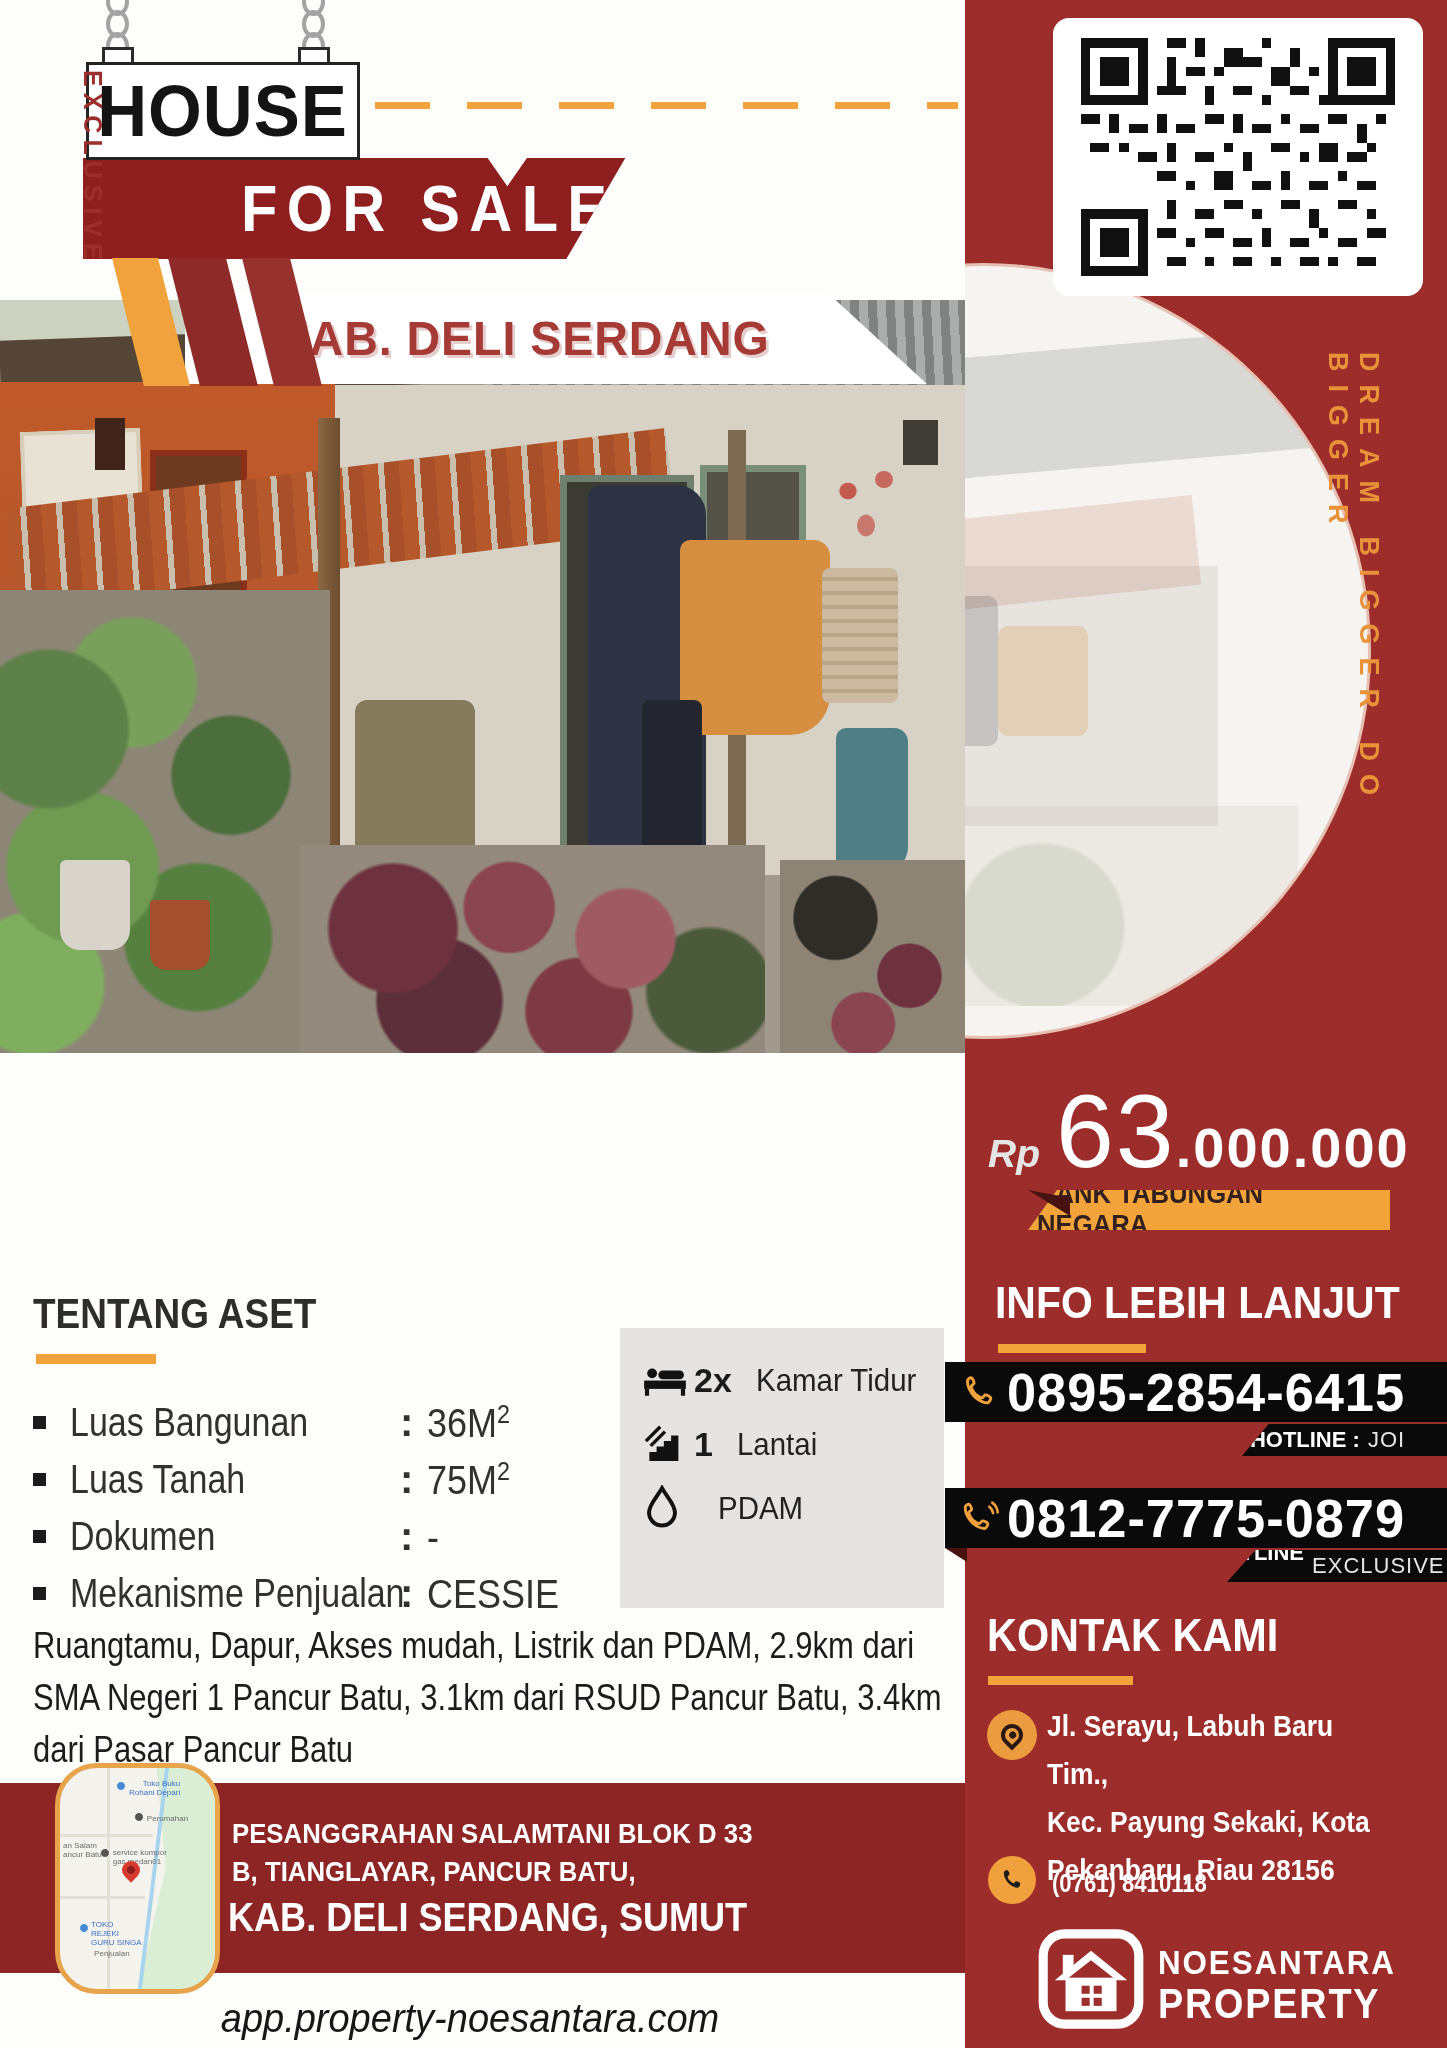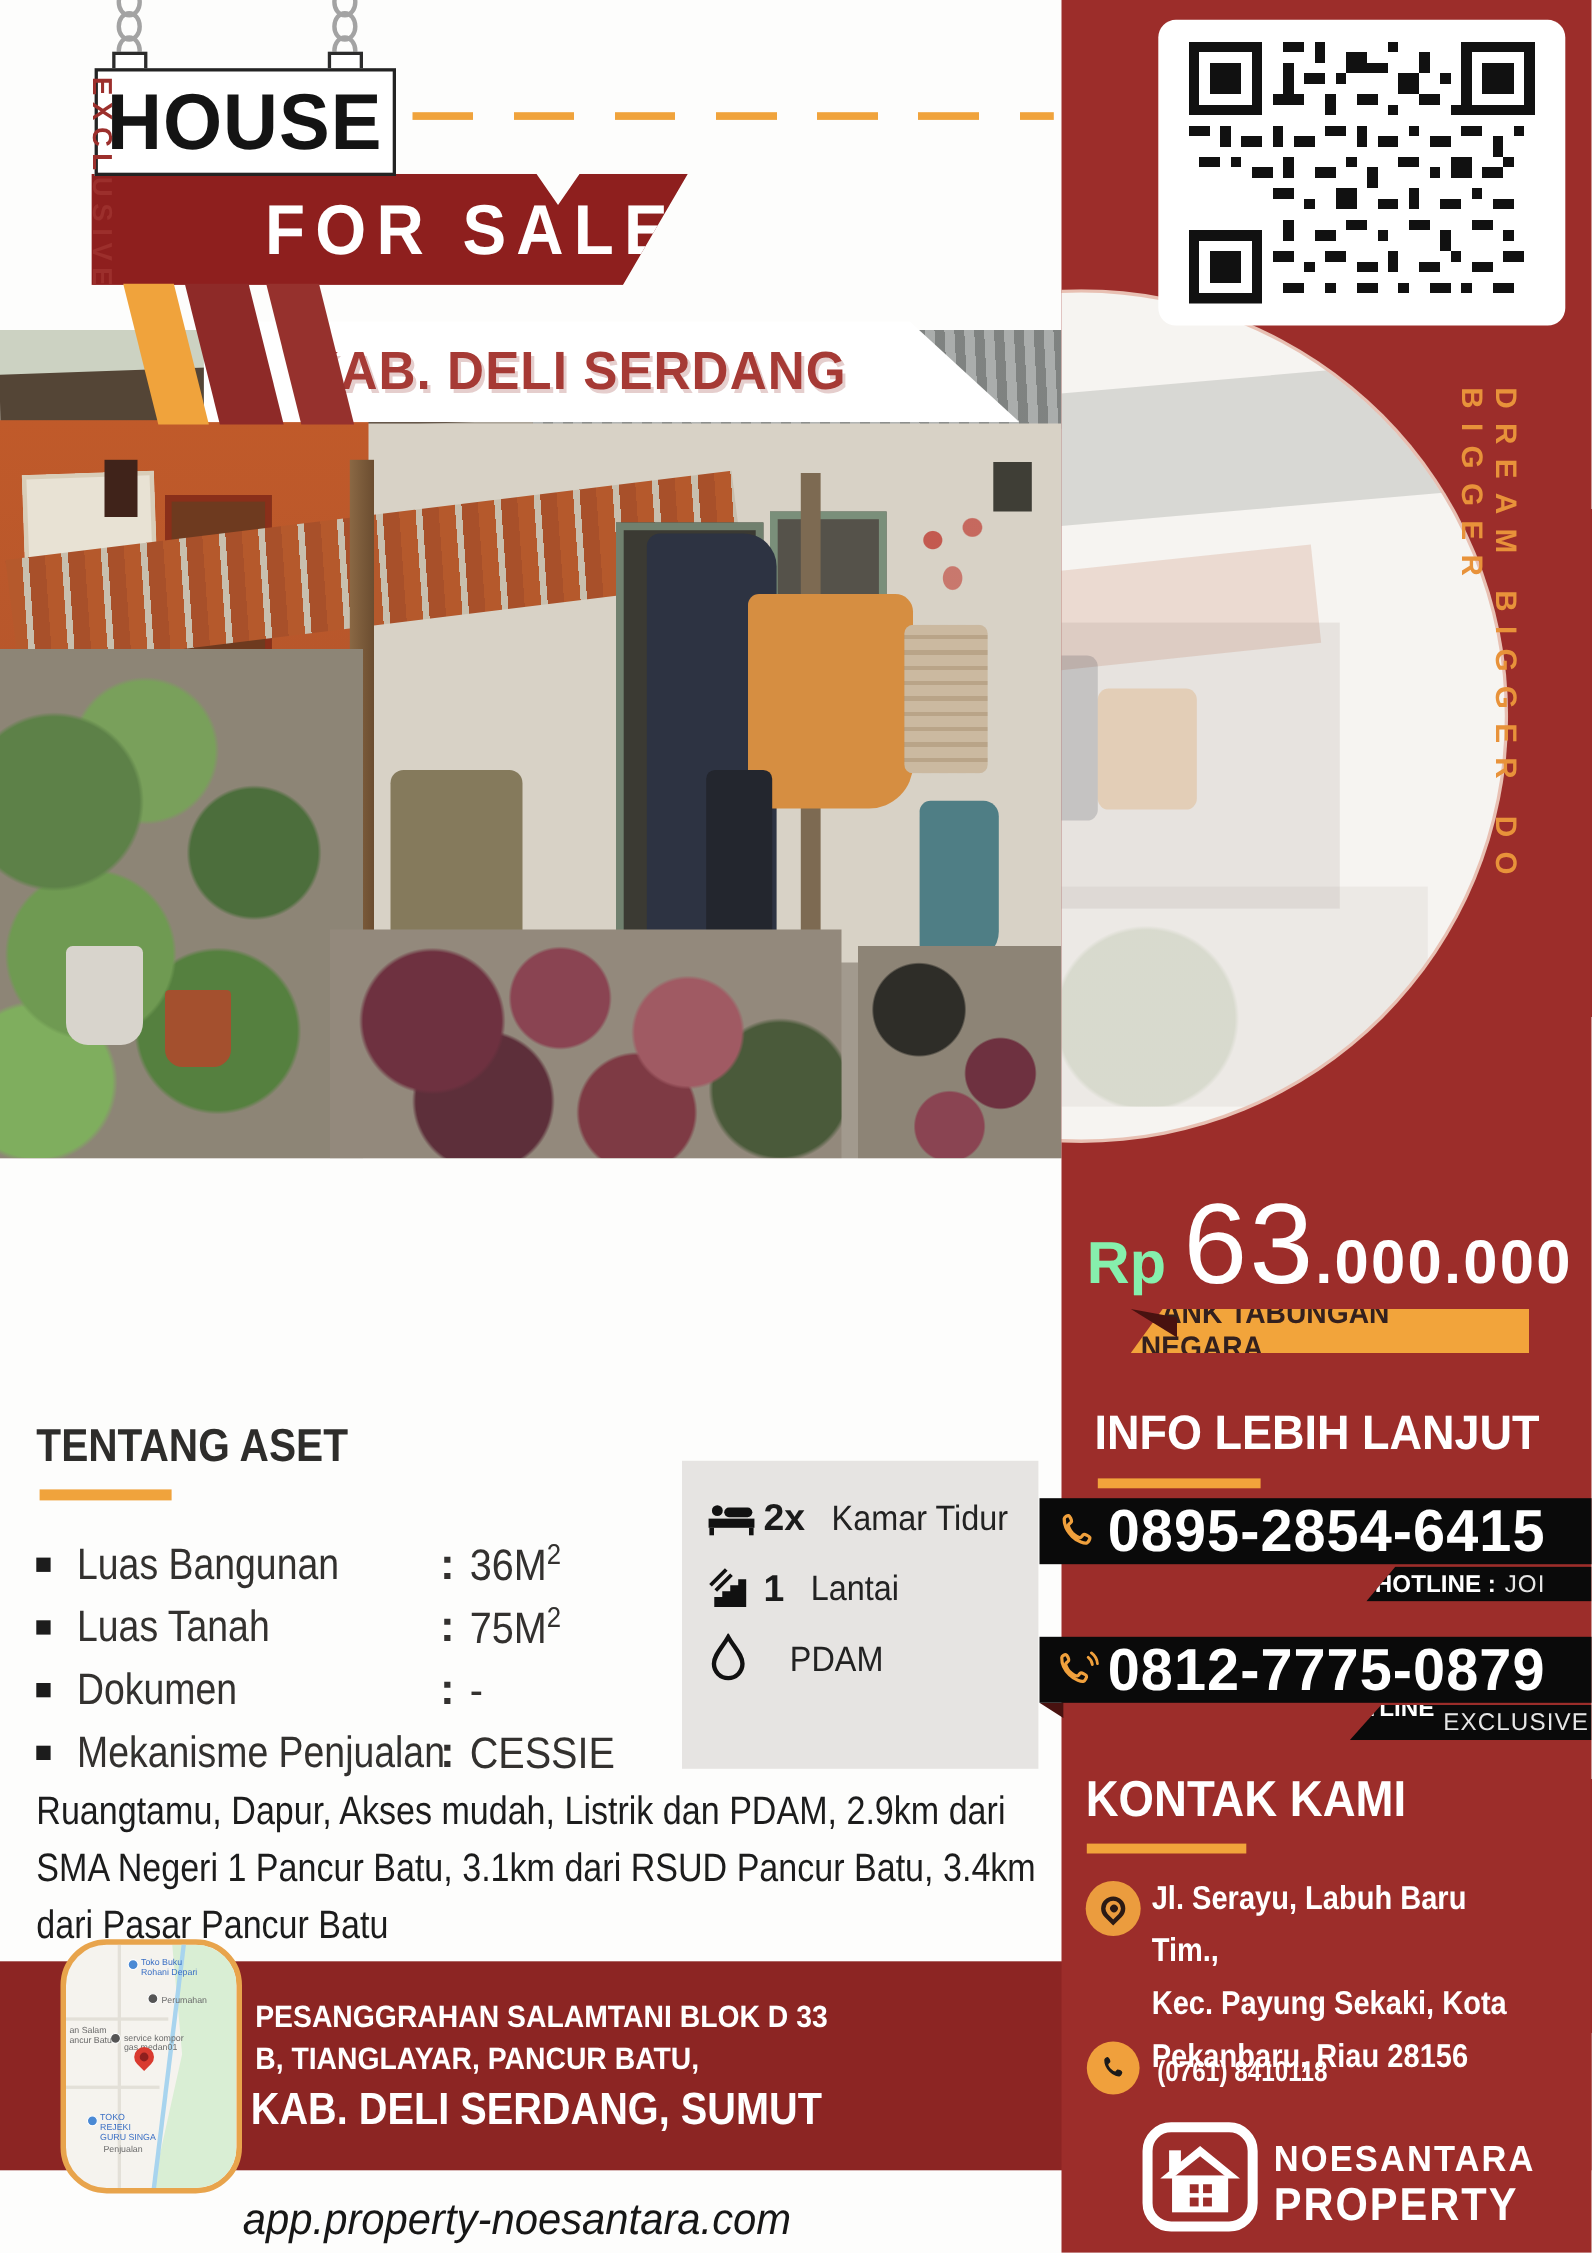--- a/index.html
+++ b/index.html
@@ -34,21 +34,21 @@
   .sidebar{left:965px;top:0;width:482px;height:2048px;background:#9c2d2a;z-index:4;}
   .circle-clip{position:absolute;inset:0;overflow:hidden;}
   .fade-circle{position:absolute;left:-370px;top:263px;width:770px;height:770px;border-radius:50%;
                background:#f6f4f1;border:3px solid rgba(220,150,128,.55);overflow:hidden;}
   .fade-circle div{position:absolute;}
   .qr-box{left:88px;top:18px;width:370px;height:278px;background:#fff;border-radius:16px;
           display:flex;align-items:center;justify-content:center;z-index:8;}
   .tagline{left:357px;top:352px;height:660px;writing-mode:vertical-rl;font-size:27px;font-weight:700;
            color:#e8923a;letter-spacing:13px;z-index:5;}
   .price{left:23px;top:1072px;display:flex;align-items:baseline;z-index:5;}
-  .price .rp{font-size:54px;font-weight:900;color:#86efac;margin-right:16px;}
+  .price .rp{font-size:39px;font-weight:900;color:#e5e5e5;margin-right:16px;font-style:italic;}
   .price .big{font-size:104px;font-weight:400;color:#fff;letter-spacing:2px;}
   .price .small{font-size:56px;font-weight:900;color:#fff;letter-spacing:2px;}
   .bankbar{left:63px;top:1190px;width:362px;height:40px;background:#f2a43b;
            clip-path:polygon(8% 0,100% 0,100% 100%,0 100%);display:flex;align-items:center;justify-content:center;z-index:5;}
   .bankbar .t{font-size:27px;font-weight:900;color:#33201e;transform:scaleX(.95);}
   .banknotch{left:63px;top:1190px;width:42px;height:26px;background:#481210;
              clip-path:polygon(0 0,100% 30%,100% 100%);z-index:6;}
   .infohead{left:30px;top:1278px;font-size:44px;font-weight:900;color:#fff;z-index:5;transform:scaleX(.93);transform-origin:left center;}
   .uline{height:9px;background:#f2a43b;z-index:5;}
   .blackbar{left:-20px;width:502px;height:60px;background:#0a0a0a;display:flex;align-items:center;z-index:6;}
@@ -246,21 +246,21 @@
 
 <div class="abs footband"></div>
 
 <div class="abs map">
   <div class="green"></div>
   <div class="river"></div>
   <div class="road" style="left:0;top:30%;width:60%;height:3px;"></div>
   <div class="road" style="left:0;top:58%;width:55%;height:3px;"></div>
   <div class="road" style="left:30%;top:0;width:3px;height:100%;"></div>
   <div class="poi" style="left:36%;top:6%;"></div>
-  <div class="lblb" style="left:44%;top:5%;width:52px;">Toko Buku Rohani Depari</div>
+  <div class="lblb" style="left:44%;top:5%;width:52px;text-align:right;">Toko Buku Rohani Depari</div>
   <div class="poi" style="left:48%;top:20%;background:#555;"></div>
   <div class="lbl" style="left:56%;top:21%;width:50px;">Perumahan</div>
   <div class="poi" style="left:26%;top:36%;background:#555;"></div>
   <div class="lbl" style="left:34%;top:36%;width:55px;">service kompor gas medan01</div>
   <div class="lbl" style="left:2%;top:33%;width:40px;">an Salam ancur Batu</div>
   <div class="mappin">
       <i></i>
     </div>
   <div class="poi" style="left:12%;top:70%;"></div>
   <div class="lblb" style="left:20%;top:69%;width:52px;">TOKO REJEKI GURU SINGA</div>

